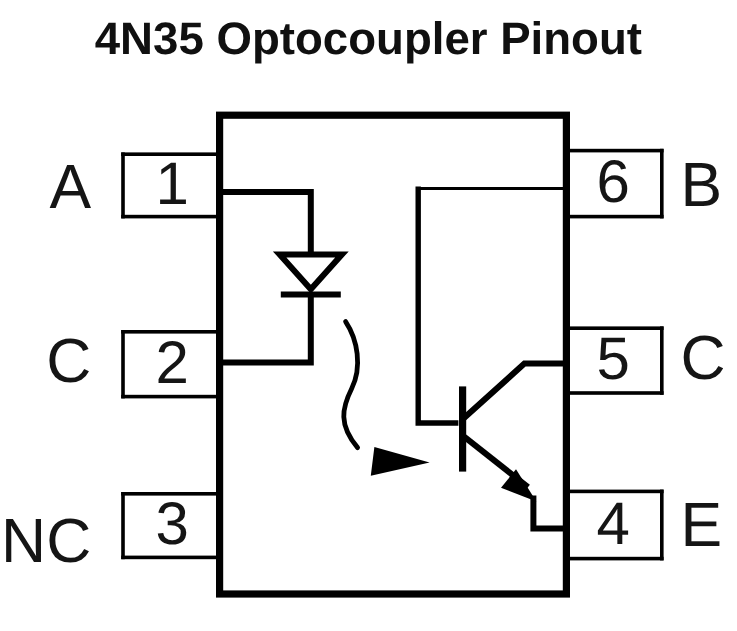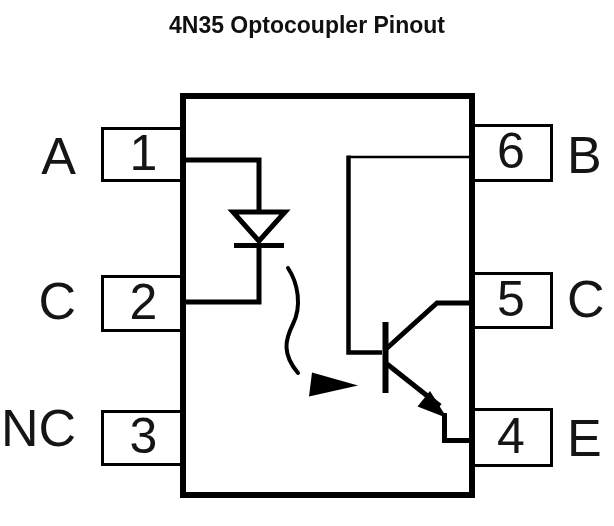--- a/index.html
+++ b/index.html
@@ -15,21 +15,21 @@
     overflow: hidden;
     font-family: "Liberation Sans", "DejaVu Sans", sans-serif;
     color: #141414;
   }
   .title {
     position: absolute;
     top: 12px;
     left: 0;
     width: 614px;
     text-align: center;
-    font-size: 23px;
+    font-size: 38px;
     font-weight: bold;
     letter-spacing: 0px;
     color: #101010;
   }
   .schematic-svg {
     position: absolute;
     top: 0;
     left: 0;
     z-index: 2;
   }
@@ -96,21 +96,21 @@
   </div>
   <div class="pin-box right-side" style="left:472px; top:272px; width:81px; height:57px;">
     <span class="pin-number">5</span>
   </div>
   <div class="pin-box right-side" style="left:472px; top:408px; width:81px; height:59px;">
     <span class="pin-number">4</span>
   </div>
 
   <div class="pin-label left-side" style="top:128px; height:55px;">A</div>
   <div class="pin-label left-side" style="top:272px; height:57px;">C</div>
-  <div class="pin-label left-side" style="top:400px; height:56px;">NC</div>
+  <div class="pin-label left-side" style="top:423px; height:56px;">NC</div>
   <div class="pin-label right-side" style="top:126px; height:58px;">B</div>
   <div class="pin-label right-side" style="top:270px; height:57px;">C</div>
   <div class="pin-label right-side" style="top:408px; height:59px;">E</div>
 
   <svg class="schematic-svg" width="614" height="526" viewBox="0 0 614 526">
 
     <rect x="183" y="96" width="289" height="399" fill="none" stroke="#000000" stroke-width="6"></rect>
 
     <g stroke="#000000" fill="none">
       <path d="M181 160 H259 V213" stroke-width="5"></path>

